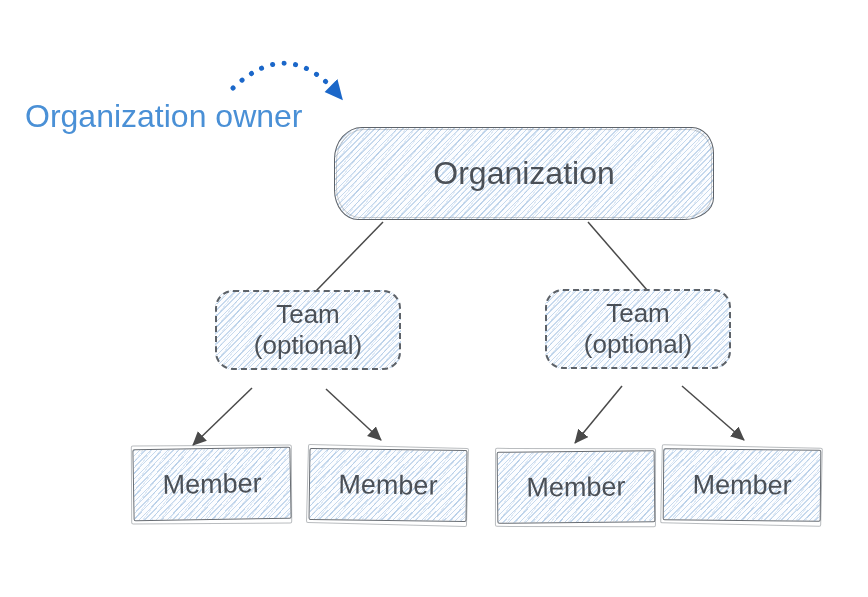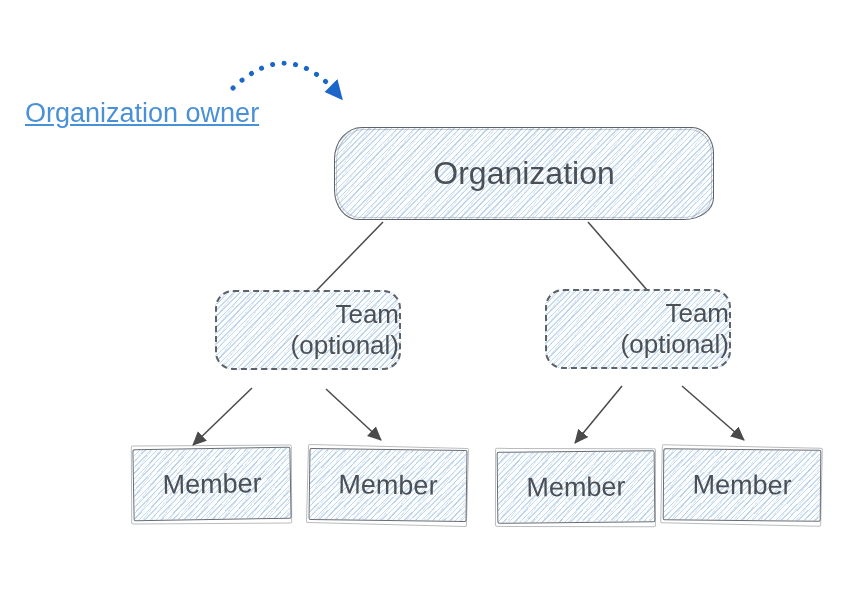--- a/index.html
+++ b/index.html
@@ -46,21 +46,20 @@
     border: 1px solid rgba(93, 98, 104, 0.30);
     border-radius: inherit;
     pointer-events: none;
   }
   .team {
     width: 186px; height: 80px;
     border: 2px dashed #5d6268;
     border-radius: 18px;
     font-size: 26px;
     line-height: 31px;
-    align-items: flex-end;
   }
   .team-left  { left: 215px; top: 290px; }
   .team-right { left: 545px; top: 289px; }
   .member {
     width: 158px; height: 72px;
     border: 1.6px solid #696e74;
     border-radius: 2px;
     font-size: 27px;
   }
   .member::after {
@@ -72,24 +71,23 @@
     transform: rotate(0.7deg);
     pointer-events: none;
   }
   .m1 { left: 133px; top: 448px; transform: rotate(-1deg); }
   .m2 { left: 309px; top: 449px; transform: rotate(0.8deg); }
   .m3 { left: 497px; top: 451px; transform: rotate(-0.6deg); }
   .m4 { left: 663px; top: 449px; transform: rotate(0.5deg); }
   .owner-label {
     position: absolute;
     left: 25px; top: 98px;
-    font-size: 27px;
+    font-size: 32px;
     color: #4a90d6;
     white-space: nowrap;
-    text-decoration: underline;
   }
   .node-label { display: block; }
 </style>
 </head>
 <body>
 
 <div class="canvas">
 
   <svg class="connector-layer" viewBox="0 0 868 597" xmlns="http://www.w3.org/2000/svg">
     <defs>

